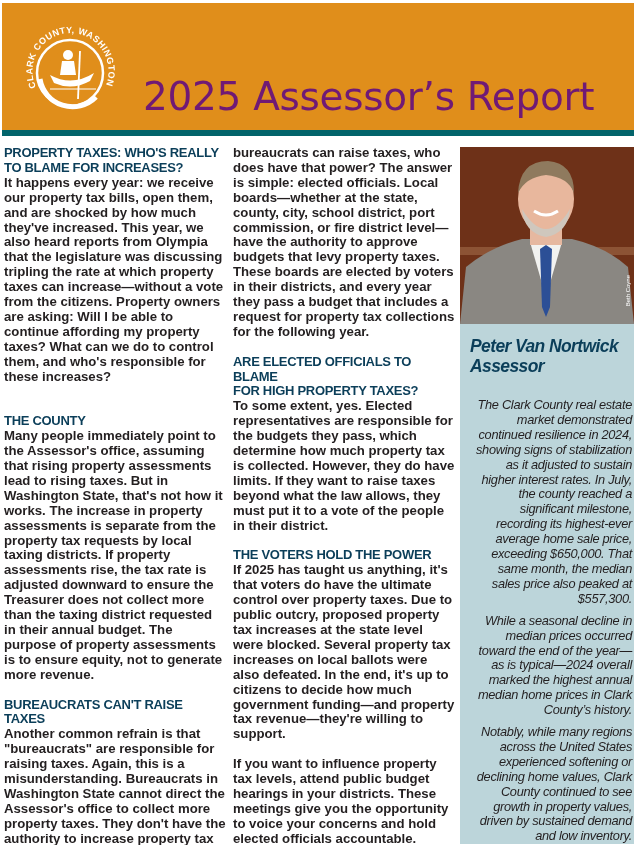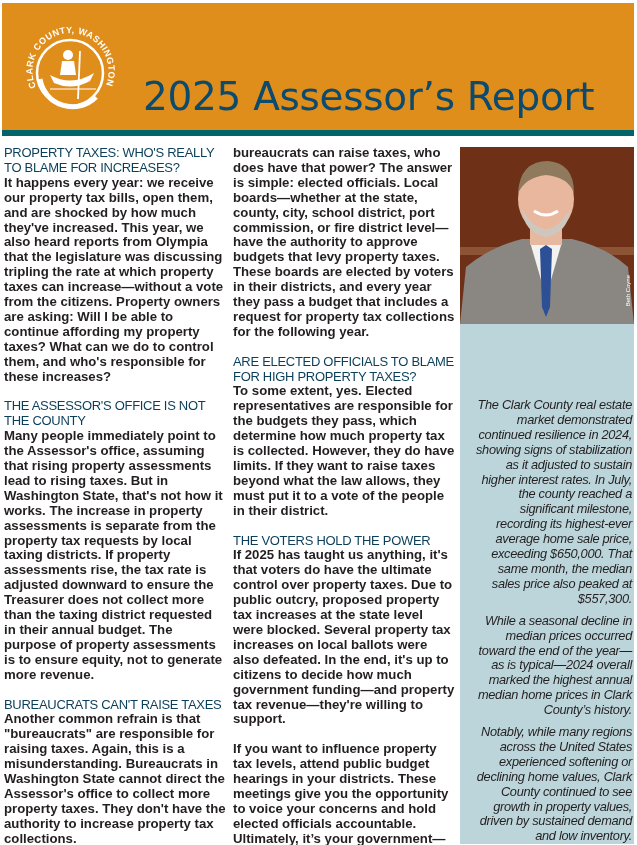--- a/index.html
+++ b/index.html
@@ -1,24 +1,24 @@
 <!DOCTYPE html>
 <html><head>
 <meta charset="utf-8">
 <style>
   html, body { margin:0; padding:0; background:#ffffff; }
   body { width:637px; height:845px; overflow:hidden; position:relative; font-family:"Liberation Sans", sans-serif; color:#231f20; }
   .header { position:absolute; left:2px; top:3px; width:632px; height:127px; background:#e08e1b; }
   .header-band { position:absolute; left:2px; top:130px; width:632px; height:6px; background:#02646b; }
   .logo { position:absolute; left:18px; top:14px; width:100px; height:100px; }
-  .title { position:absolute; left:141px; top:70px; font-family:"DejaVu Sans", sans-serif; font-size:39px; line-height:48px; color:#0c4a6e; letter-spacing:-0.3px; white-space:nowrap; }
+  .title { position:absolute; left:141px; top:70px; font-family:"DejaVu Sans", sans-serif; font-size:39px; line-height:48px; color:#701a75; letter-spacing:-0.3px; white-space:nowrap; }
   .col { position:absolute; top:146px; font-family:"Liberation Sans", sans-serif; font-size:13.2px; line-height:14.9px; color:#231f20; }
   .col1 { left:4px; width:222px; }
   .col2 { left:233px; width:222px; top:146px; }
-  .col h2 { margin:0; font-size:13px; line-height:14.9px; font-weight:normal; color:#0b3e59; letter-spacing:-0.3px; }
+  .col h2 { margin:0; font-size:13px; line-height:14.9px; font-weight:bold; color:#0b3e59; letter-spacing:-0.3px; }
   .col p { margin:0;font-weight:bold; }
   .gap { height:14.9px; }
   .sidebar { position:absolute; left:460px; top:147px; width:174px; height:697px; background:#bcd5da; }
   .photo { position:absolute; left:0; top:0; width:174px; height:177px; overflow:hidden; background:linear-gradient(180deg,#6b2e16 0%,#7d3a1c 45%,#5a2a16 100%); }
   .credit { position:absolute; right:3px; top:128px; transform-origin:right top; transform:rotate(-90deg) translate(0,-100%); font-size:6px; color:#fff; white-space:nowrap; }
   .name-block { position:absolute; left:10px; top:189px; font-family:"Liberation Sans", sans-serif; font-style:italic; font-weight:bold; color:#0b3e59; font-size:17.5px; line-height:20px; letter-spacing:-0.6px; }
   .side-text { position:absolute; left:12px; top:251px; width:160px; font-style:italic; font-size:12.8px; line-height:14.9px; color:#231f20; letter-spacing:-0.3px; }
   .side-text p { margin:0 0 7px 0;text-align:right; }
 </style>
 </head>
@@ -42,21 +42,21 @@
     </text>
   </svg>
   <div class="title">2025 Assessor’s Report</div>
 </div>
 <div class="header-band"></div>
 
 <div class="col col1">
   <h2><span>PROPERTY TAXES: WHO'S REALLY</span><br><span>TO BLAME FOR INCREASES?</span></h2>
   <p>It happens every year: we receive our property tax bills, open them, and are shocked by how much they've increased. This year, we also heard reports from Olympia that the legislature was discussing tripling the rate at which property taxes can increase—without a vote from the citizens. Property owners are asking: Will I be able to continue affording my property taxes? What can we do to control them, and who's responsible for these increases?</p>
   <div class="gap"></div>
-  <h2><span>THE ASSESSOR'S OFFICE IS NOT</span><br><span>THE COUNTY</span></h2>
+  <h2><br><span>THE COUNTY</span></h2>
   <p>Many people immediately point to the Assessor's office, assuming that rising property assessments lead to rising taxes. But in Washington State, that's not how it works. The increase in property assessments is separate from the property tax requests by local taxing districts. If property assessments rise, the tax rate is adjusted downward to ensure the Treasurer does not collect more than the taxing district requested in their annual budget. The purpose of property assessments is to ensure equity, not to generate more revenue.</p>
   <div class="gap"></div>
   <h2>BUREAUCRATS CAN'T RAISE TAXES</h2>
   <p>Another common refrain is that "bureaucrats" are responsible for raising taxes. Again, this is a misunderstanding. Bureaucrats in Washington State cannot direct the Assessor's office to collect more property taxes. They don't have the authority to increase property tax collections.</p>
   <div class="gap"></div>
   <h2><span>WHO HAS THE TAXES TO RAISE</span><br></h2>
 
 </div>
 
 <div class="col col2">
@@ -80,18 +80,22 @@
       <path d="M70 95 L86 150 L102 95 Z" fill="#f2f2f0"></path>
       <path d="M80 102 L86 98 L92 102 L90 160 L86 170 L82 160 Z" fill="#2c4f96"></path>
       <rect x="70" y="76" width="32" height="22" fill="#e6b8a0"></rect>
       <ellipse cx="86" cy="52" rx="28" ry="34" fill="#e8b79d"></ellipse>
       <path d="M58 46 Q60 14 88 14 Q114 16 114 46 Q108 30 86 28 Q66 30 58 46 Z" fill="#8f7a5e"></path>
       <path d="M62 62 Q86 102 110 62 Q108 86 86 90 Q64 86 62 62 Z" fill="#cfc7bd"></path>
       <path d="M74 64 Q86 72 98 64" stroke="#fff" stroke-width="3" fill="none"></path>
     </svg>
     <div class="credit">Beth Coyne</div>
   </div>
+  <div class="name-block">
+    <div>Peter Van Nortwick</div>
+    <div>Assessor</div>
+  </div>
   <div class="side-text">
     <p>The Clark County real estate market demonstrated continued resilience in 2024, showing signs of stabilization as it adjusted to sustain higher interest rates. In July, the county reached a significant milestone, recording its highest-ever average home sale price, exceeding $650,000. That same month, the median sales price also peaked at $557,300.</p>
     <p>While a seasonal decline in median prices occurred toward the end of the year—as is typical—2024 overall marked the highest annual median home prices in Clark County’s history.</p>
     <p>Notably, while many regions across the United States experienced softening or declining home values, Clark County continued to see growth in property values, driven by sustained demand and low inventory.</p>
   </div>
 </div>
 
 </body></html>

